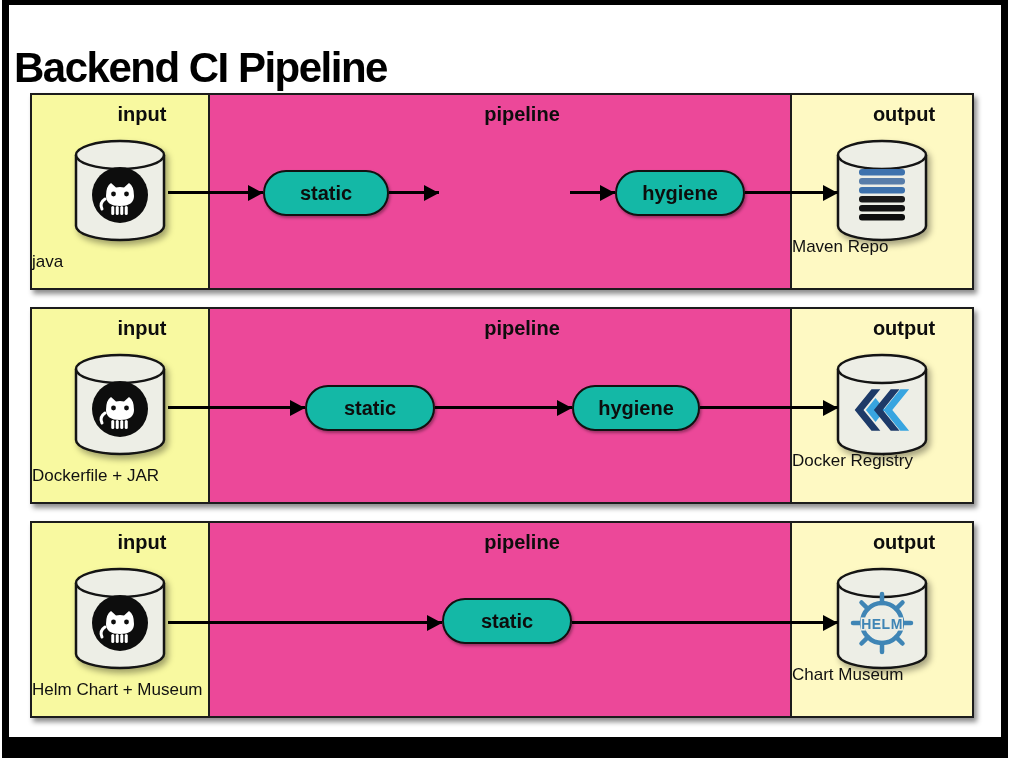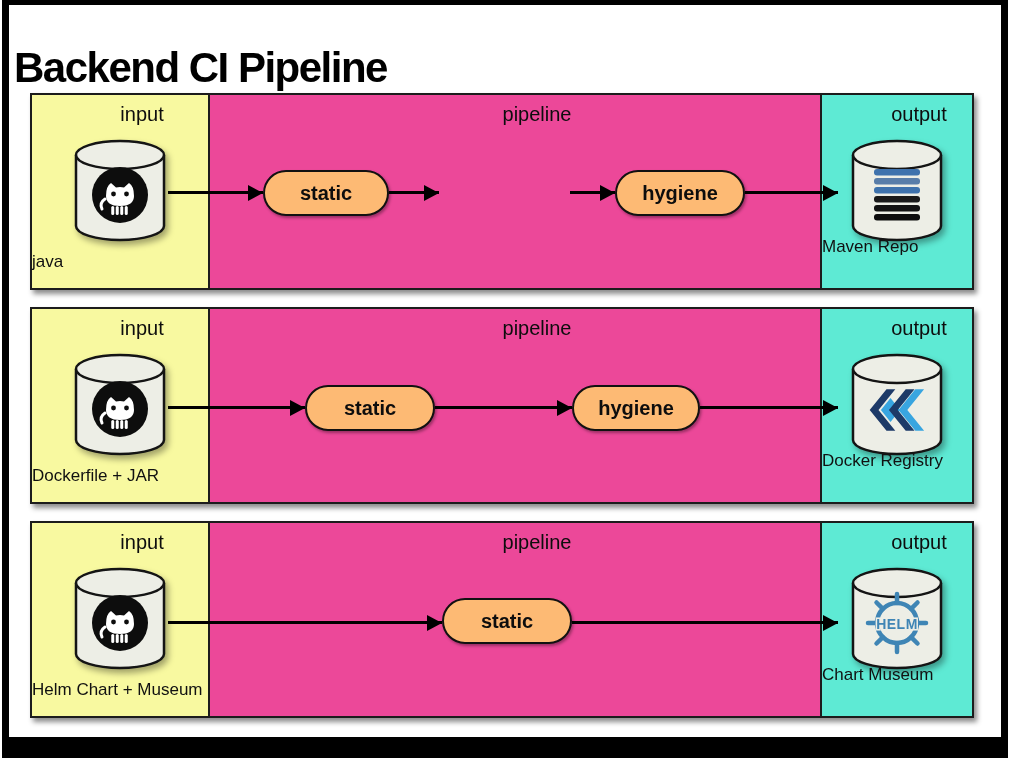--- a/index.html
+++ b/index.html
@@ -21,39 +21,39 @@
   .row{
     position:absolute;left:30px;width:944px;height:197px;
     border:2px solid #1c1c1c;box-sizing:border-box;
     box-shadow:3px 4px 5px rgba(0,0,0,0.45);
     display:flex;
   }
   .row-1{top:93px}.row-2{top:307px}.row-3{top:521px}
   .sec{position:relative;height:100%;box-sizing:border-box;}
   .sec-input{width:178px;background:#f8f9a0;border-right:2px solid #1c1c1c;}
   .sec-pipeline{flex:1;background:#ec4899;}
-  .sec-output{width:152px;background:#5eead4;border-left:2px solid #1c1c1c;}
+  .sec-output{width:182px;background:#fef9c3;border-left:2px solid #1c1c1c;}
   .sec-header{
     position:absolute;top:8px;left:0;right:0;text-align:center;
-    font-size:20px;font-weight:normal;color:#0d0d0d;padding-left:44px;
+    font-size:20px;font-weight:bold;color:#0d0d0d;padding-left:44px;
   }
   .cyl{
     position:absolute;top:43px;left:50%;transform:translateX(-50%);
     filter:drop-shadow(3px 4px 3px rgba(0,0,0,0.35));
   }
   .src-label,.dst-label{
     position:absolute;left:0;right:0;
     font-size:17px;color:#111;white-space:nowrap;
   }
   .src-label{bottom:16px}
   .dst-label{bottom:31px}
   .overlay{position:absolute;left:0;top:0;width:940px;height:193px;pointer-events:none;}
   .stage{
     position:absolute;height:46px;box-sizing:border-box;
-    background:#fdba74;border:2.5px solid #111;border-radius:23px;
+    background:#14b8a6;border:2.5px solid #111;border-radius:23px;
     display:flex;align-items:center;justify-content:center;
     font-size:20px;font-weight:bold;color:#0d0d0d;
     box-shadow:1.5px 2px 3px rgba(0,0,0,0.35);
   }
   .r1 .stage{top:75px}.r2 .stage{top:76px}.r3 .stage{top:75px}
   .arrow{position:absolute;height:3px;background:#000;}
   .r1 .arrow{top:96px}.r2 .arrow{top:97px}.r3 .arrow{top:98px}
   .arrow::after{
     content:"";position:absolute;right:0;top:50%;transform:translateY(-50%);
     width:0;height:0;

